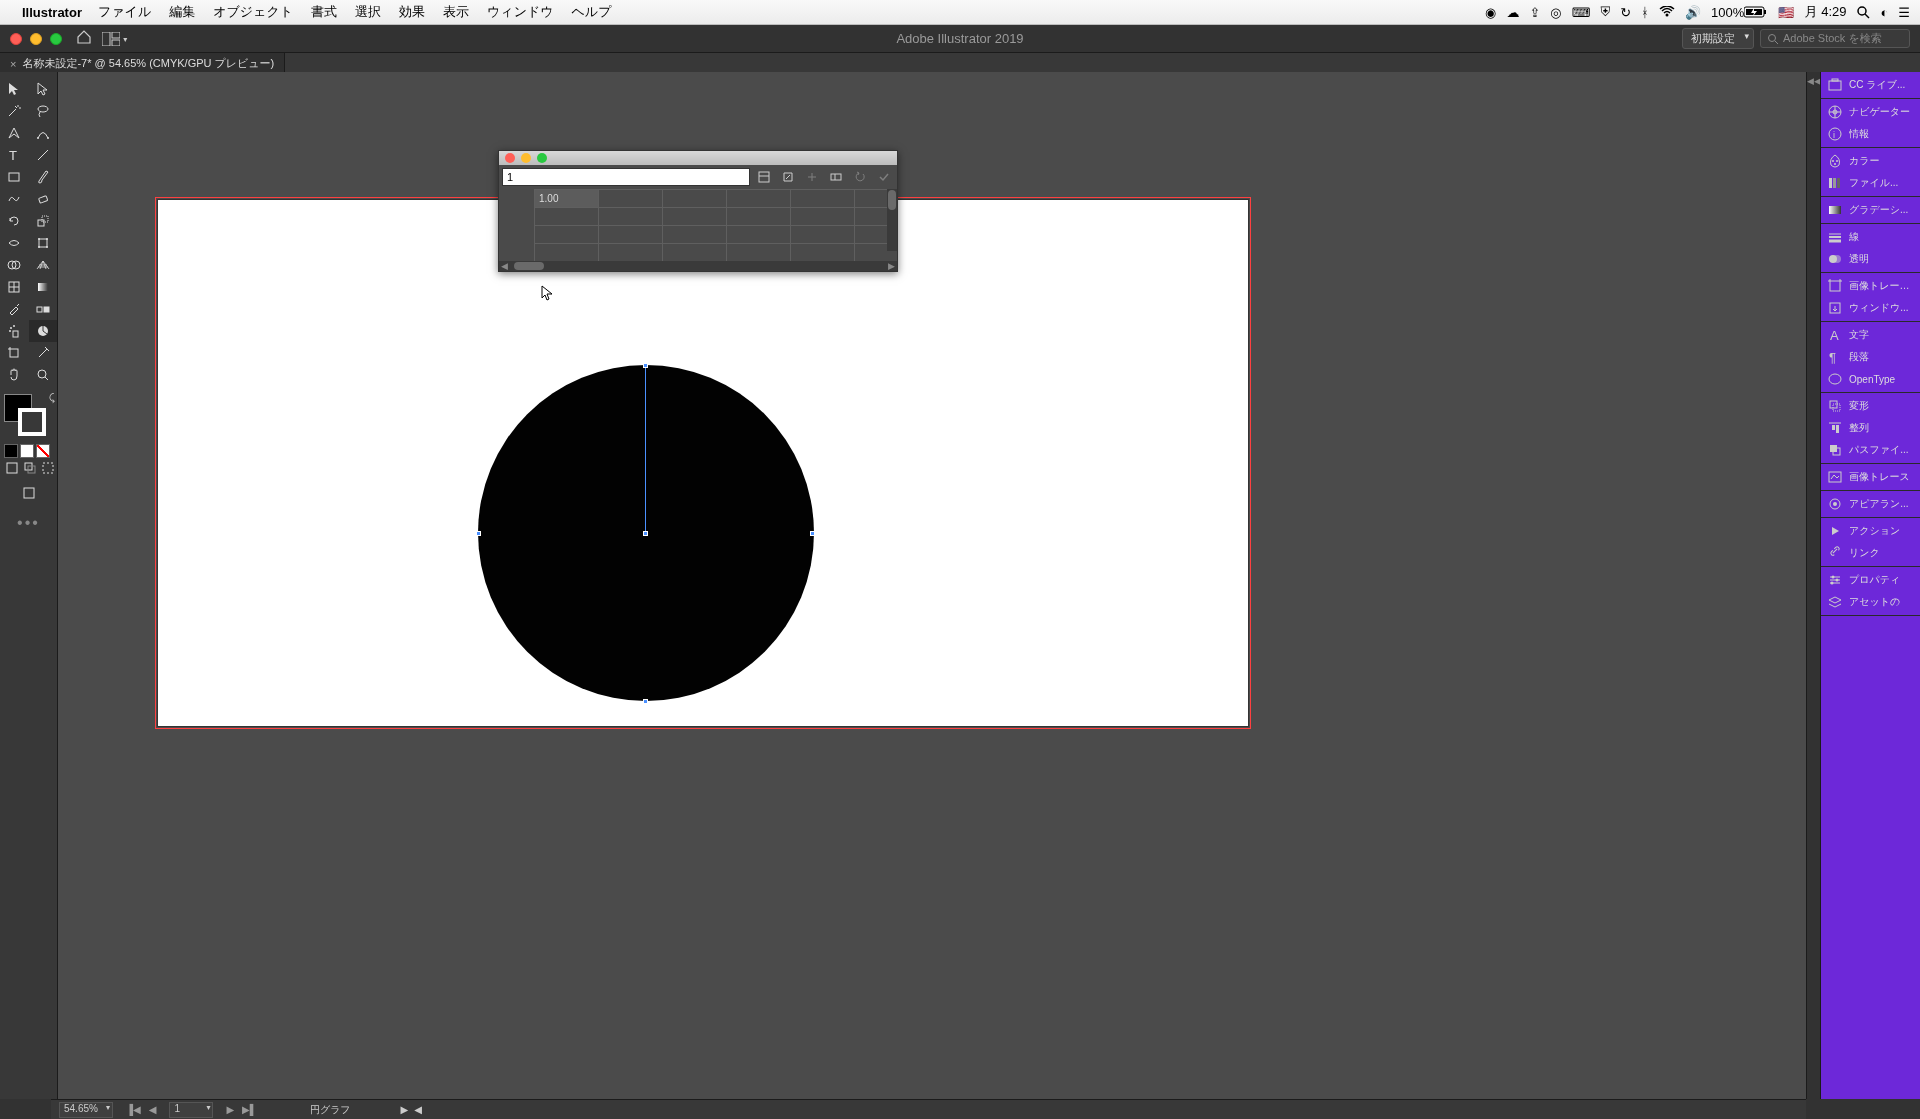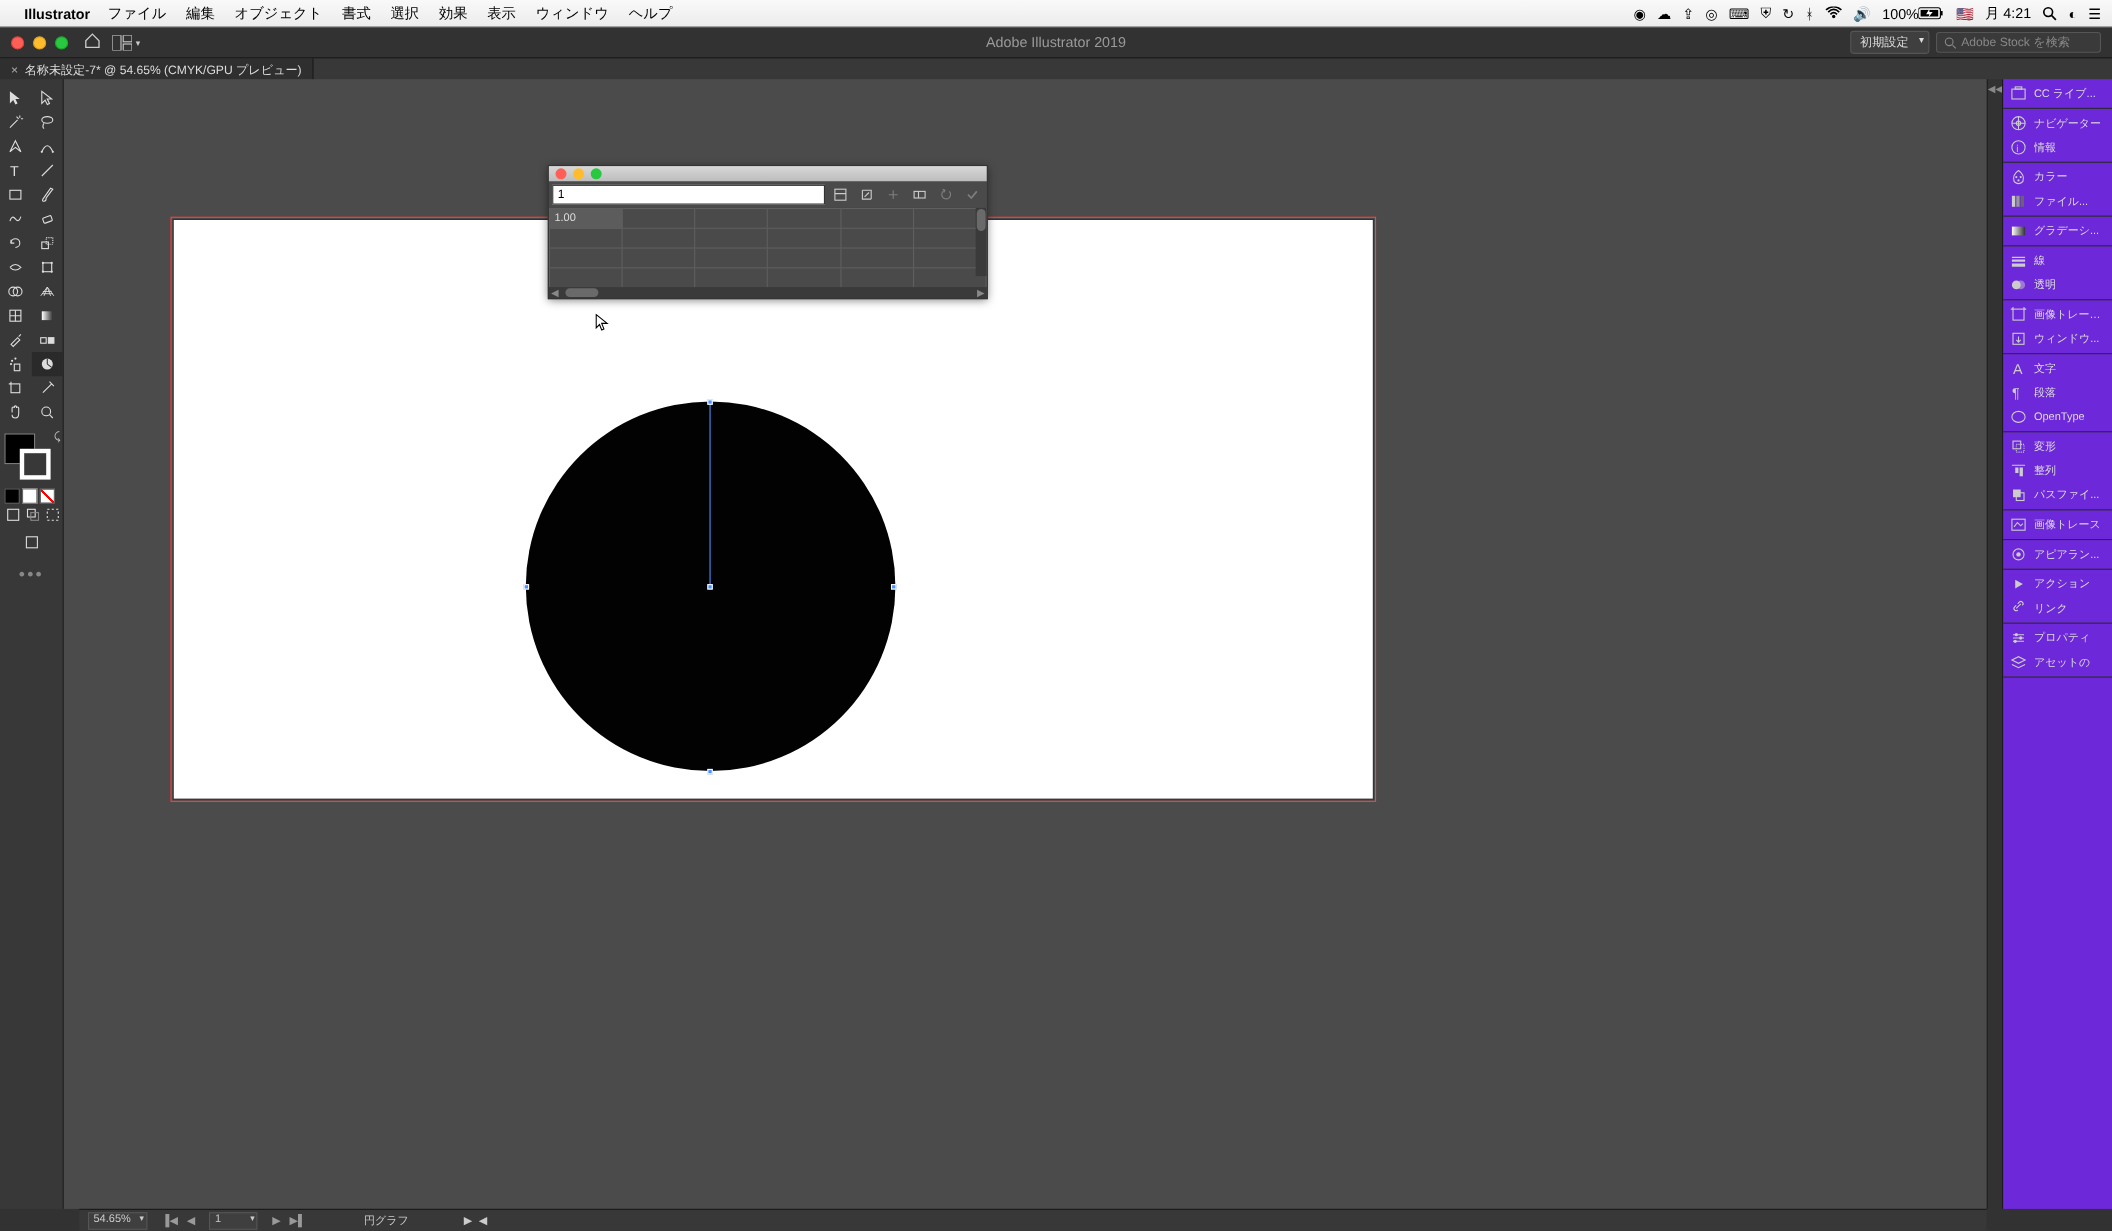--- a/index.html
+++ b/index.html
@@ -72,42 +72,42 @@
 .data-panel { position: absolute; left: 440px; top: 78px; width: 400px; background: #4a4a4a; border: 1px solid #333; box-shadow: 0 2px 8px rgba(0,0,0,0.5); }
 .data-panel .dp-header { height: 14px; background: linear-gradient(#d8d8d8,#bcbcbc); display: flex; align-items: center; padding: 0 6px; gap: 6px; }
 .data-panel .dp-header .dp-dot { width: 10px; height: 10px; border-radius: 50%; }
 .dp-dot.r { background: #ff5f57; }
 .dp-dot.y { background: #ffbd2e; }
 .dp-dot.g { background: #28c940; }
 .data-panel .dp-row1 { display: flex; align-items: center; padding: 3px; gap: 4px; background: #4a4a4a; }
 .data-panel .dp-input { flex: 1; background: #fff; border: 1px solid #333; height: 18px; padding: 0 4px; font-size: 11px; color: #000; }
 .data-panel .dp-btn { width: 20px; height: 18px; display: flex; align-items: center; justify-content: center; color: #ccc; }
 .data-panel .dp-btn.dim { opacity: 0.4; }
-.data-panel .dp-grid { height: 72px; background: #4a4a4a; position: relative; overflow: hidden; }
+.data-panel .dp-grid { height: 72px; background: #4a4a4a; position: relative; overflow: hidden; margin-left: 35px; }
 .data-panel .dp-grid table { border-collapse: collapse; width: 100%; }
 .data-panel .dp-grid td { border: 1px solid #5f5f5f; height: 18px; font-size: 10px; color: #ddd; padding: 0 4px; min-width: 64px; }
 .data-panel .dp-grid td.sel { background: #5c5c5c; }
 .data-panel .dp-scroll-v { position: absolute; right: 0; top: 0; bottom: 10px; width: 10px; background: #3a3a3a; }
 .data-panel .dp-scroll-v .thumb { width: 8px; height: 20px; background: #6a6a6a; border-radius: 4px; margin: 1px; }
 .data-panel .dp-scroll-h { height: 10px; background: #3a3a3a; display: flex; align-items: center; }
 .data-panel .dp-scroll-h .thumb { width: 30px; height: 8px; background: #6a6a6a; border-radius: 4px; margin-left: 4px; }
 
 
 .right-dock { width: 100px; background: #6d28d9; border-left: 1px solid #1b1b1b; overflow-y: auto; }
 .right-dock .panel-group { border-bottom: 1px solid #2a2a2a; padding: 2px 0; }
 .right-dock .panel-item { display: flex; align-items: center; padding: 3px 6px; font-size: 10px; color: #ddd; gap: 6px; }
 .right-dock .panel-item svg { width: 16px; height: 16px; flex-shrink: 0; }
 .right-dock .panel-item span { white-space: nowrap; overflow: hidden; text-overflow: ellipsis; }
 
 
 .right-strip { width: 14px; background: #323232; border-left: 1px solid #1b1b1b; }
 .right-strip .chev { color: #888; font-size: 9px; text-align: center; padding-top: 4px; }
 
 
-.statusbar { position: absolute; bottom: 0; left: 72px; right: 114px; height: 20px; background: #383838; border-top: 1px solid #1b1b1b; display: flex; align-items: center; font-size: 10px; color: #ccc; padding: 0 8px; gap: 10px; }
+.statusbar { position: absolute; bottom: 0; left: 51px; right: 114px; height: 20px; background: #383838; border-top: 1px solid #1b1b1b; display: flex; align-items: center; font-size: 10px; color: #ccc; padding: 0 8px; gap: 10px; }
 .statusbar .zoom-field { background: #3f3f3f; border: 1px solid #555; padding: 0 14px 0 4px; height: 16px; position: relative; }
 .statusbar .zoom-field::after { content: "▾"; position: absolute; right: 2px; top: 0; font-size: 8px; }
 .statusbar .nav-btns { display: flex; gap: 2px; }
 .statusbar .nav-btns span { padding: 0 3px; color: #999; }
 .statusbar .artboard-field { background: #3f3f3f; border: 1px solid #555; padding: 0 20px 0 4px; height: 16px; position: relative; width: 44px; }
 .statusbar .artboard-field::after { content: "▾"; position: absolute; right: 2px; top: 0; font-size: 8px; }
 .statusbar .tool-name { margin-left: 40px; }
 .statusbar .arrows { margin-left: 40px; display: flex; gap: 6px; }
 
 .cursor-arrow { position: absolute; left: 483px; top: 213px; pointer-events: none; z-index: 999; }
@@ -146,21 +146,21 @@
   <span class="status-icon">
       <span>100%</span> 
       <svg width="24" height="12" viewBox="0 0 24 12">
         <rect x="0" y="1" width="20" height="10" rx="2" stroke="#000" fill="none"></rect>
         <rect x="20" y="4" width="2" height="4" fill="#000"></rect>
         <rect x="2" y="3" width="16" height="6" fill="#000"></rect>
         <path d="M10 2 L7 7 L10 7 L9 10 L13 5 L10 5 Z" fill="#fff"></path>
       </svg>
     </span>
   <span class="status-icon">🇺🇸</span>
-  <span class="clock"><span>月</span> <span>4:21</span></span>
+  <span class="clock"><span>月</span> <span>4:29</span></span>
   <span class="status-icon">
       <svg width="14" height="14" viewBox="0 0 14 14">
         <circle cx="6" cy="6" r="4" stroke="#000" stroke-width="1.5" fill="none"></circle>
         <line x1="9" y1="9" x2="13" y2="13" stroke="#000" stroke-width="1.5"></line>
       </svg>
     </span>
   <span class="status-icon">◐</span>
   <span class="status-icon">☰</span>
 </div>
 

